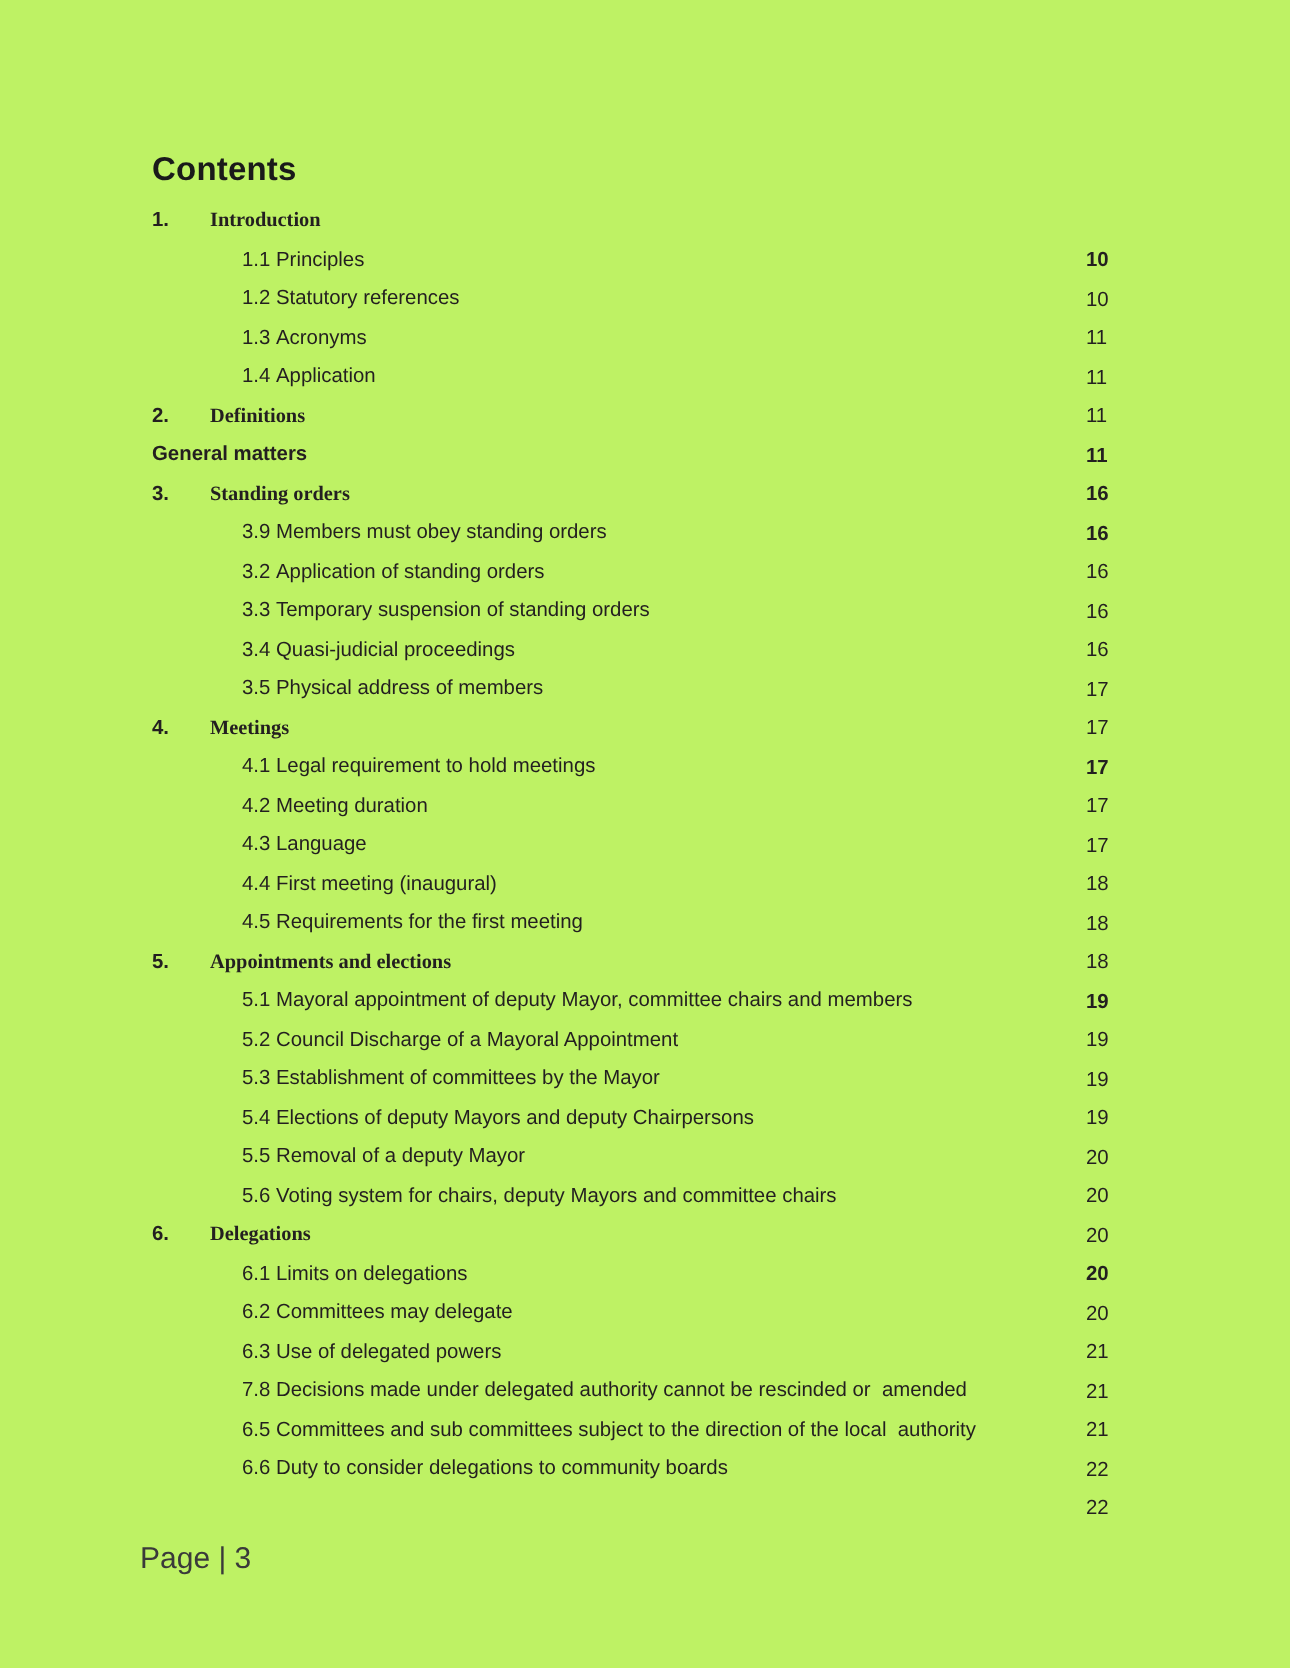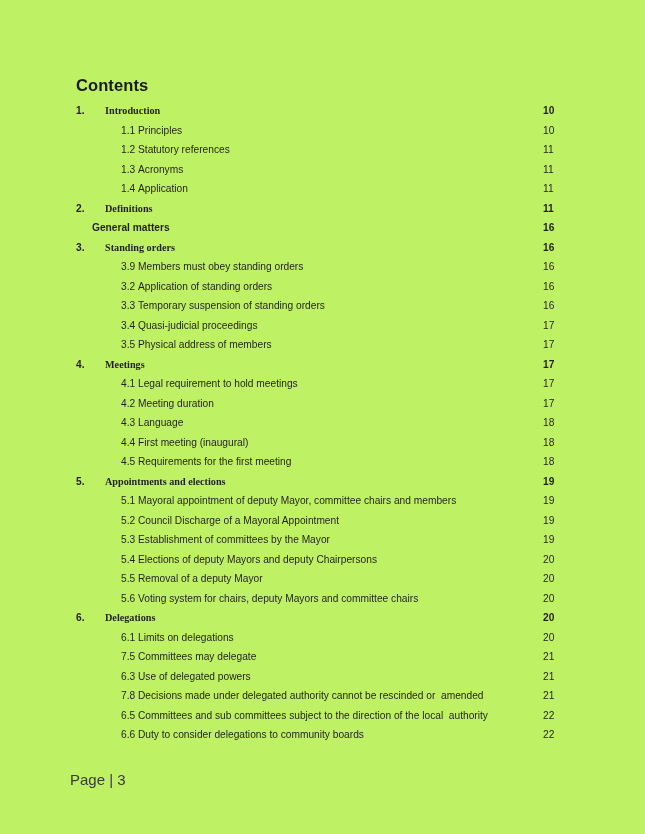--- a/index.html
+++ b/index.html
@@ -50,31 +50,32 @@
     position: absolute;
     font-size: 10.2px;
     color: #231f20;
     white-space: pre;
   }
   .pageno {
     position: absolute;
     left: 543px;
     font-size: 10.2px;
     color: #231f20;
+    margin-top: 20px;
   }
   
   .lvl1 .num { left: 76px; font-weight: bold; }
   .lvl1 .label { left: 105px; font-weight: bold; font-family: Liberation Serif, serif; }
   .lvl1 .pageno { font-weight: bold; }
   
   .lvl2 .num { left: 121px; font-weight: normal; }
   .lvl2 .label { left: 138px; font-weight: normal; }
   .lvl2 .pageno { font-weight: normal; }
   
-  .part .label { left: 76px; font-weight: bold; margin-left: 16px; }
+  .part .label { left: 76px; font-weight: bold; }
   .part .pageno { font-weight: bold; }
   .footer {
     position: absolute;
     left: 70px;
     top: 771px;
     font-size: 15px;
     color: #3a3a3a;
     white-space: pre;
   }
 </style>
@@ -219,21 +220,21 @@
         <span class="num">6.</span>
         <span class="label">Delegations</span>
         <span class="pageno">20</span>
       </div>
       <div class="toc-row lvl2">
         <span class="num">6.1</span>
         <span class="label">Limits on delegations</span>
         <span class="pageno">20</span>
       </div>
       <div class="toc-row lvl2">
-        <span class="num">7.5</span>
+        <span class="num">6.2</span>
         <span class="label">Committees may delegate</span>
         <span class="pageno">21</span>
       </div>
       <div class="toc-row lvl2">
         <span class="num">6.3</span>
         <span class="label">Use of delegated powers</span>
         <span class="pageno">21</span>
       </div>
       <div class="toc-row lvl2">
         <span class="num">7.8</span>

